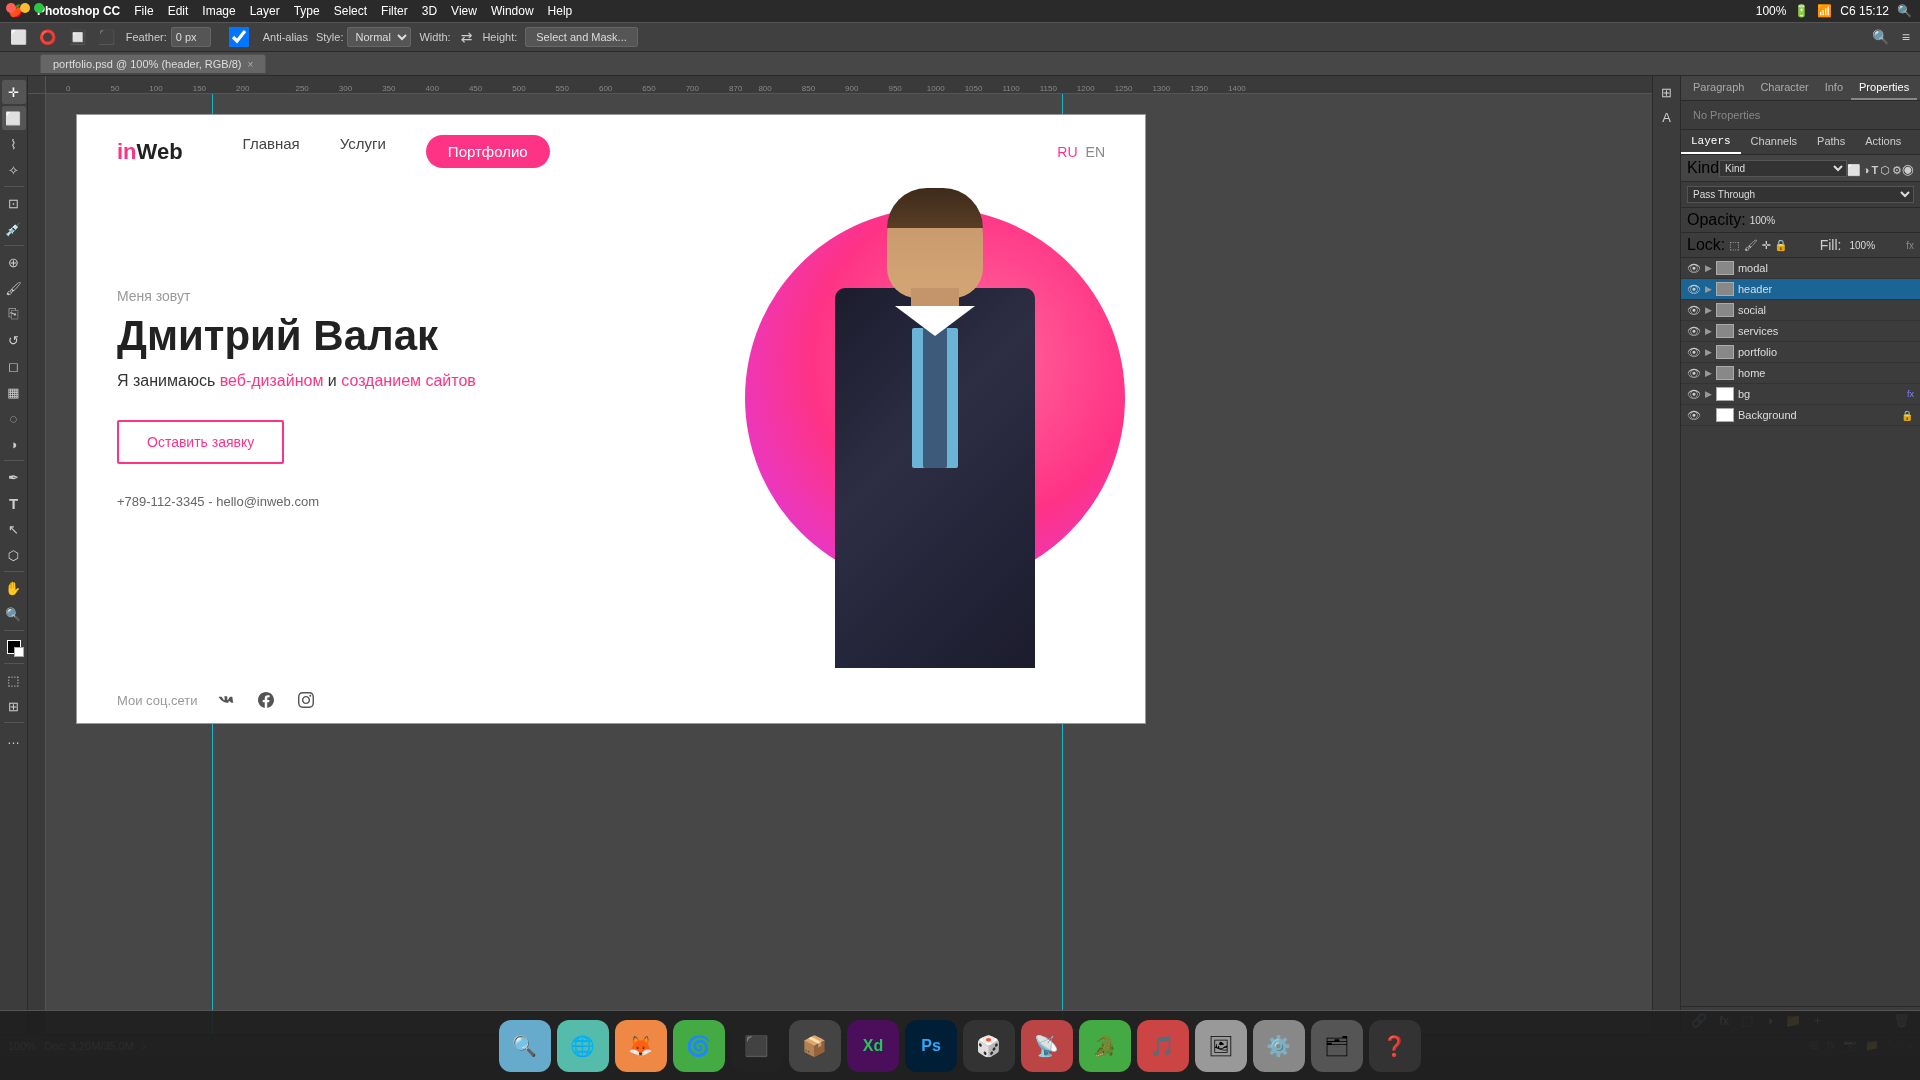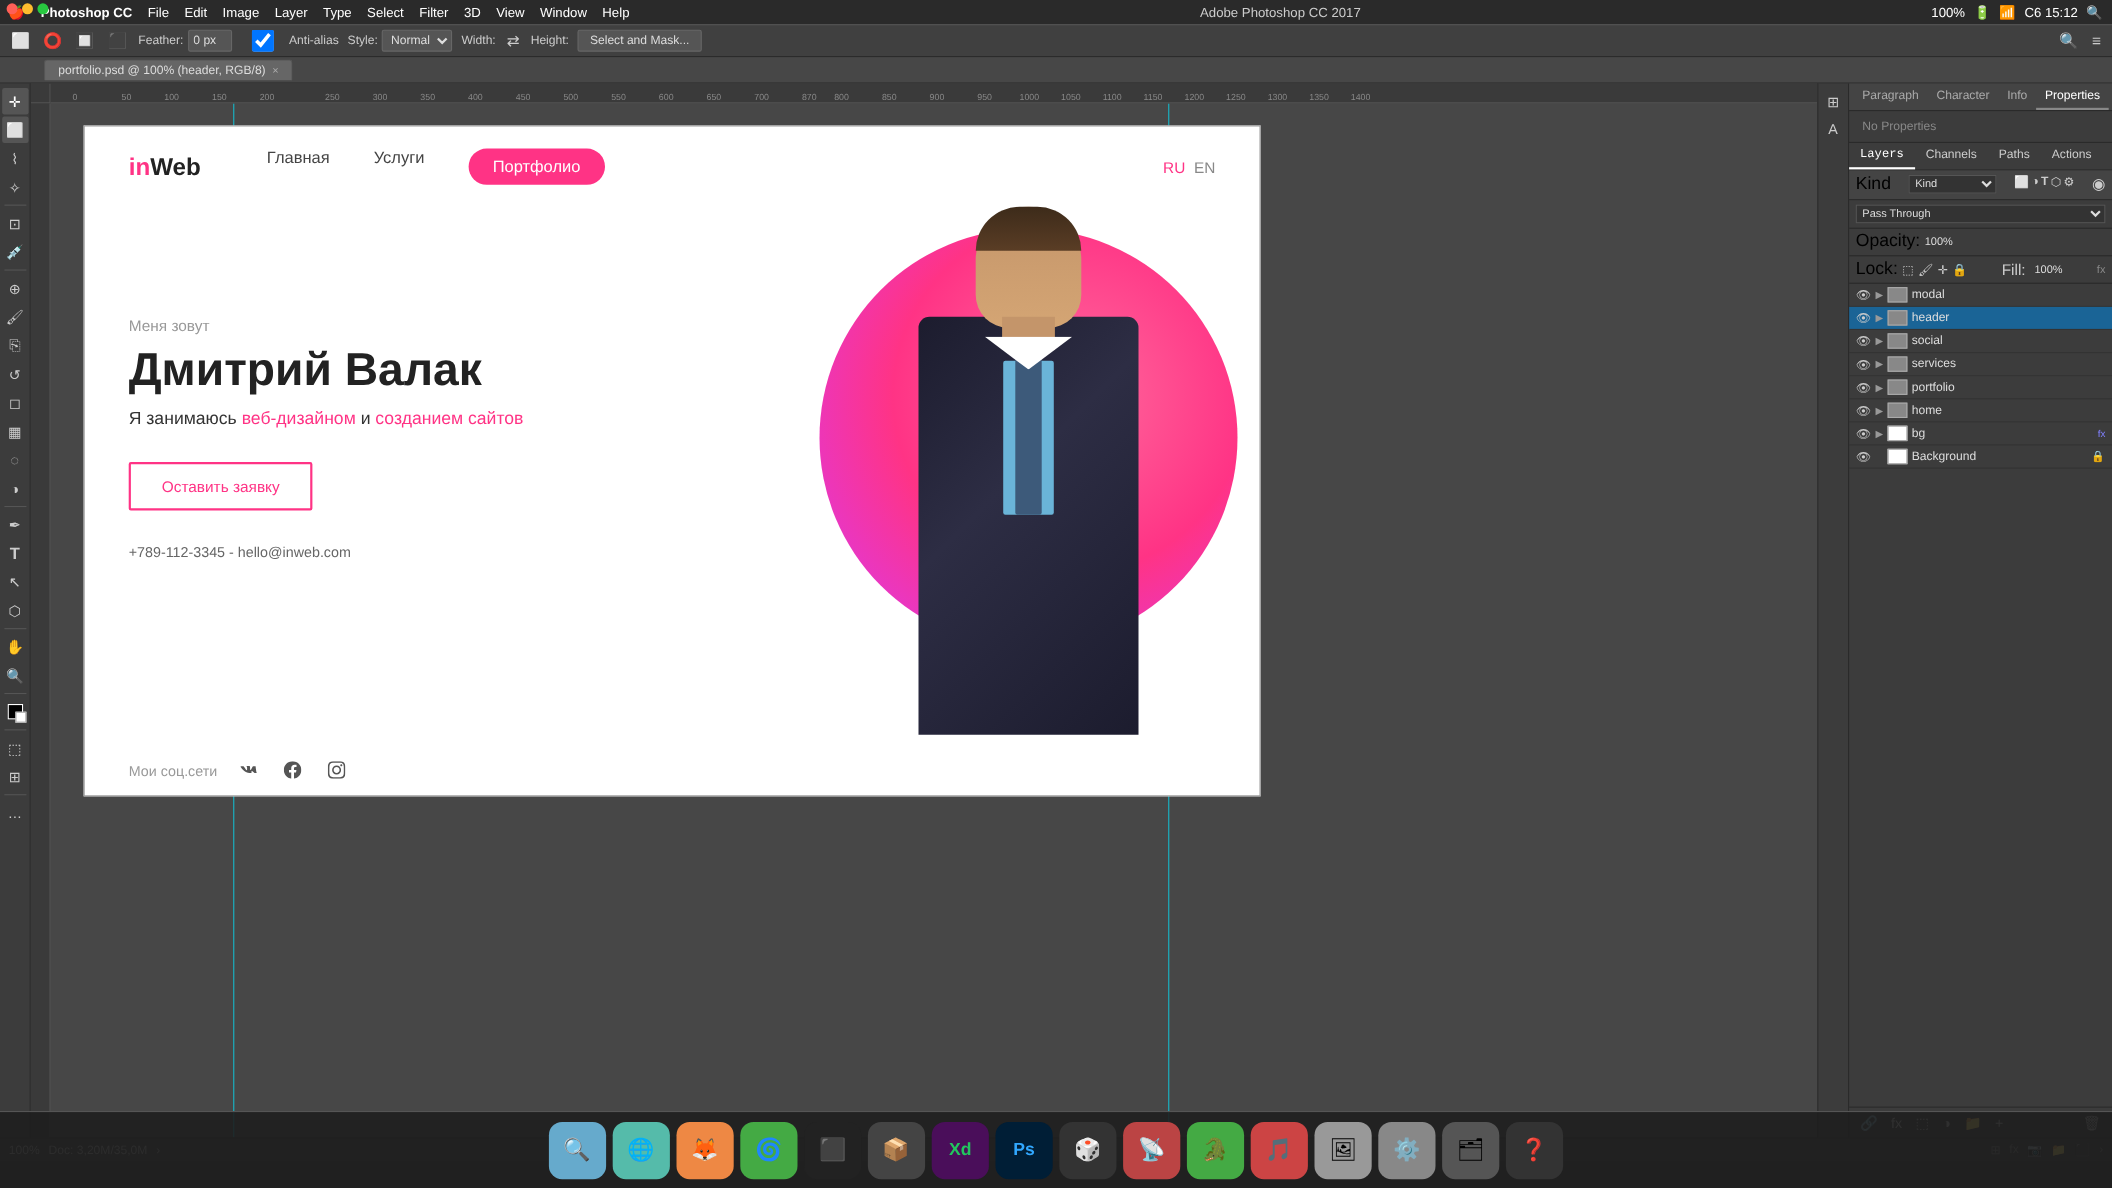--- a/index.html
+++ b/index.html
@@ -167,21 +167,21 @@
       border-bottom: 1px solid #2a2a2a;
     }
     .no-properties { color: #888; font-size: 11px; padding: 4px; }
 
     
     .layers-panel { flex: 1; overflow-y: auto; }
     .layers-tabs { display: flex; background: #3c3c3c; border-bottom: 1px solid #2a2a2a; }
     .layers-tab { color: #ccc; font-size: 11px; padding: 5px 10px; cursor: pointer; }
     .layers-tab.active { color: #fff; border-bottom: 2px solid #fff; font-family: Liberation Mono, monospace; }
     .layers-search {
-      display: flex; align-items: flex-start; padding: 4px 6px; gap: 16px;
+      display: flex; align-items: flex-end; padding: 4px 6px; gap: 0;
       background: #444; border-bottom: 1px solid #2a2a2a;
     }
     .layers-controls {
       display: flex; align-items: center; padding: 4px 6px; gap: 6px;
       border-bottom: 1px solid #2a2a2a;
     }
     .layers-controls select {
       background: #555; color: #ddd; border: 1px solid #666; font-size: 10px;
       padding: 1px 2px; flex: 1;
     }
@@ -270,21 +270,20 @@
     <span>Image</span>
     <span>Layer</span>
     <span>Type</span>
     <span>Select</span>
     <span>Filter</span>
     <span>3D</span>
     <span>View</span>
     <span>Window</span>
     <span>Help</span>
   </div>
-  <span class="ps-title">Adobe Photoshop CC 2017</span>
   <div class="mac-bar-right">
     <span>100%</span>
     <span>🔋</span>
     <span>📶</span>
     <span>C6 15:12</span>
     <span>🔍</span>
   </div>
 </div>
 
 <div class="options-bar">

